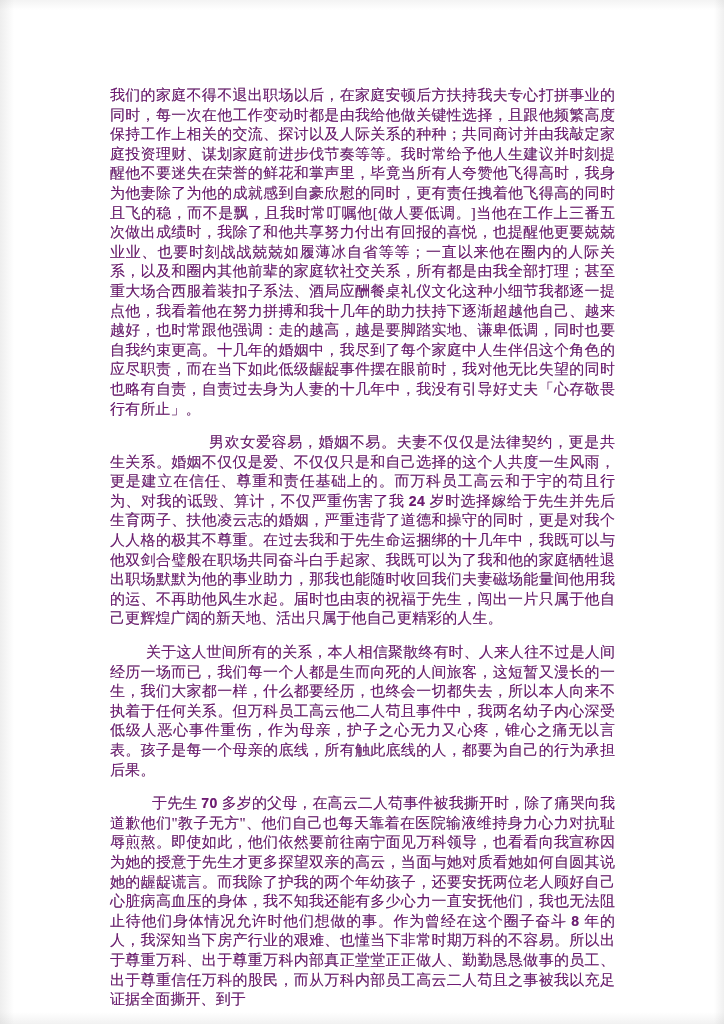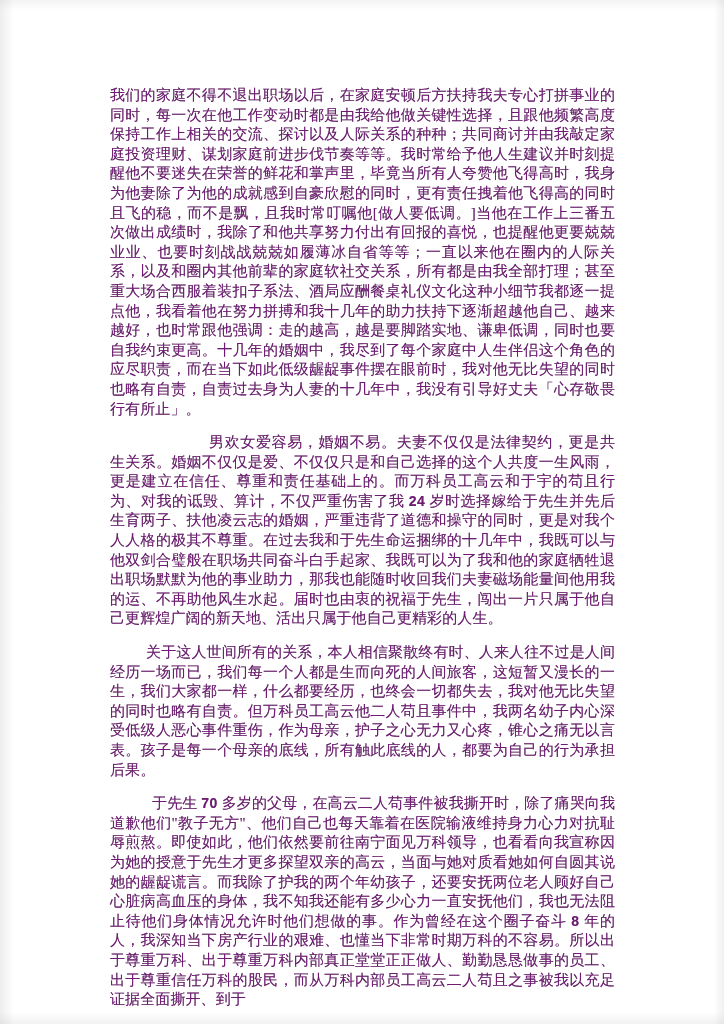--- a/index.html
+++ b/index.html
@@ -54,15 +54,15 @@
   }
 </style>
 </head>
 <body style="background: rgb(255, 255, 255);">
 
 <div class="edge-shade"></div>
 
 <div class="text-block" style="color: #701a75;">
     <p class="para" style="text-indent: 0em;">我们的家庭不得不退出职场以后，在家庭安顿后方扶持我夫专心打拼事业的同时，每一次在他工作变动时都是由我给他做关键性选择，且跟他频繁高度保持工作上相关的交流、探讨以及人际关系的种种；共同商讨并由我敲定家庭投资理财、谋划家庭前进步伐节奏等等。我时常给予他人生建议并时刻提醒他不要迷失在荣誉的鲜花和掌声里，毕竟当所有人夸赞他飞得高时，我身为他妻除了为他的成就感到自豪欣慰的同时，更有责任拽着他飞得高的同时且飞的稳，而不是飘，且我时常叮嘱他[做人要低调。]当他在工作上三番五次做出成绩时，我除了和他共享努力付出有回报的喜悦，也提醒他更要兢兢业业、也要时刻战战兢兢如履薄冰自省等等；一直以来他在圈内的人际关系，以及和圈内其他前辈的家庭软社交关系，所有都是由我全部打理；甚至重大场合西服着装扣子系法、酒局应酬餐桌礼仪文化这种小细节我都逐一提点他，我看着他在努力拼搏和我十几年的助力扶持下逐渐超越他自己、越来越好，也时常跟他强调：走的越高，越是要脚踏实地、谦卑低调，同时也要自我约束更高。十几年的婚姻中，我尽到了每个家庭中人生伴侣这个角色的应尽职责，而在当下如此低级龌龊事件摆在眼前时，我对他无比失望的同时也略有自责，自责过去身为人妻的十几年中，我没有引导好丈夫「心存敬畏 行有所止」。</p>
     <p class="para" style="text-indent: 6.6em;">男欢女爱容易，婚姻不易。夫妻不仅仅是法律契约，更是共生关系。婚姻不仅仅是爱、不仅仅只是和自己选择的这个人共度一生风雨，更是建立在信任、尊重和责任基础上的。而万科员工高云和于宇的苟且行为、对我的诋毁、算计，不仅严重伤害了我 <span class="num">24</span> 岁时选择嫁给于先生并先后生育两子、扶他凌云志的婚姻，严重违背了道德和操守的同时，更是对我个人人格的极其不尊重。在过去我和于先生命运捆绑的十几年中，我既可以与他双剑合璧般在职场共同奋斗白手起家、我既可以为了我和他的家庭牺牲退出职场默默为他的事业助力，那我也能随时收回我们夫妻磁场能量间他用我的运、不再助他风生水起。届时也由衷的祝福于先生，闯出一片只属于他自己更辉煌广阔的新天地、活出只属于他自己更精彩的人生。</p>
-    <p class="para" style="text-indent: 2.4em;">关于这人世间所有的关系，本人相信聚散终有时、人来人往不过是人间经历一场而已，我们每一个人都是生而向死的人间旅客，这短暂又漫长的一生，我们大家都一样，什么都要经历，也终会一切都失去，我对他无比失望的同时也略有自责。但万科员工高云他二人苟且事件中，我两名幼子内心深受低级人恶心事件重伤，作为母亲，护子之心无力又心疼，锥心之痛无以言表。孩子是每一个母亲的底线，所有触此底线的人，都要为自己的行为承担后果。</p>
+    <p class="para" style="text-indent: 2.4em;">关于这人世间所有的关系，本人相信聚散终有时、人来人往不过是人间经历一场而已，我们每一个人都是生而向死的人间旅客，这短暂又漫长的一生，我们大家都一样，什么都要经历，也终会一切都失去，所以本人向来不执着于任何关系。但万科员工高云他二人苟且事件中，我两名幼子内心深受低级人恶心事件重伤，作为母亲，护子之心无力又心疼，锥心之痛无以言表。孩子是每一个母亲的底线，所有触此底线的人，都要为自己的行为承担后果。</p>
     <p class="para" style="text-indent: 2.8em;">于先生 <span class="num">70</span> 多岁的父母，在高云二人苟事件被我撕开时，除了痛哭向我道歉他们"教子无方"、他们自己也每天靠着在医院输液维持身力心力对抗耻辱煎熬。即使如此，他们依然要前往南宁面见万科领导，也看看向我宣称因为她的授意于先生才更多探望双亲的高云，当面与她对质看她如何自圆其说她的龌龊谎言。而我除了护我的两个年幼孩子，还要安抚两位老人顾好自己心脏病高血压的身体，我不知我还能有多少心力一直安抚他们，我也无法阻止待他们身体情况允许时他们想做的事。作为曾经在这个圈子奋斗 <span class="num">8</span> 年的人，我深知当下房产行业的艰难、也懂当下非常时期万科的不容易。所以出于尊重万科、出于尊重万科内部真正堂堂正正做人、勤勤恳恳做事的员工、出于尊重信任万科的股民，而从万科内部员工高云二人苟且之事被我以充足证据全面撕开、到于</p>
   </div>
 
 </body></html>

